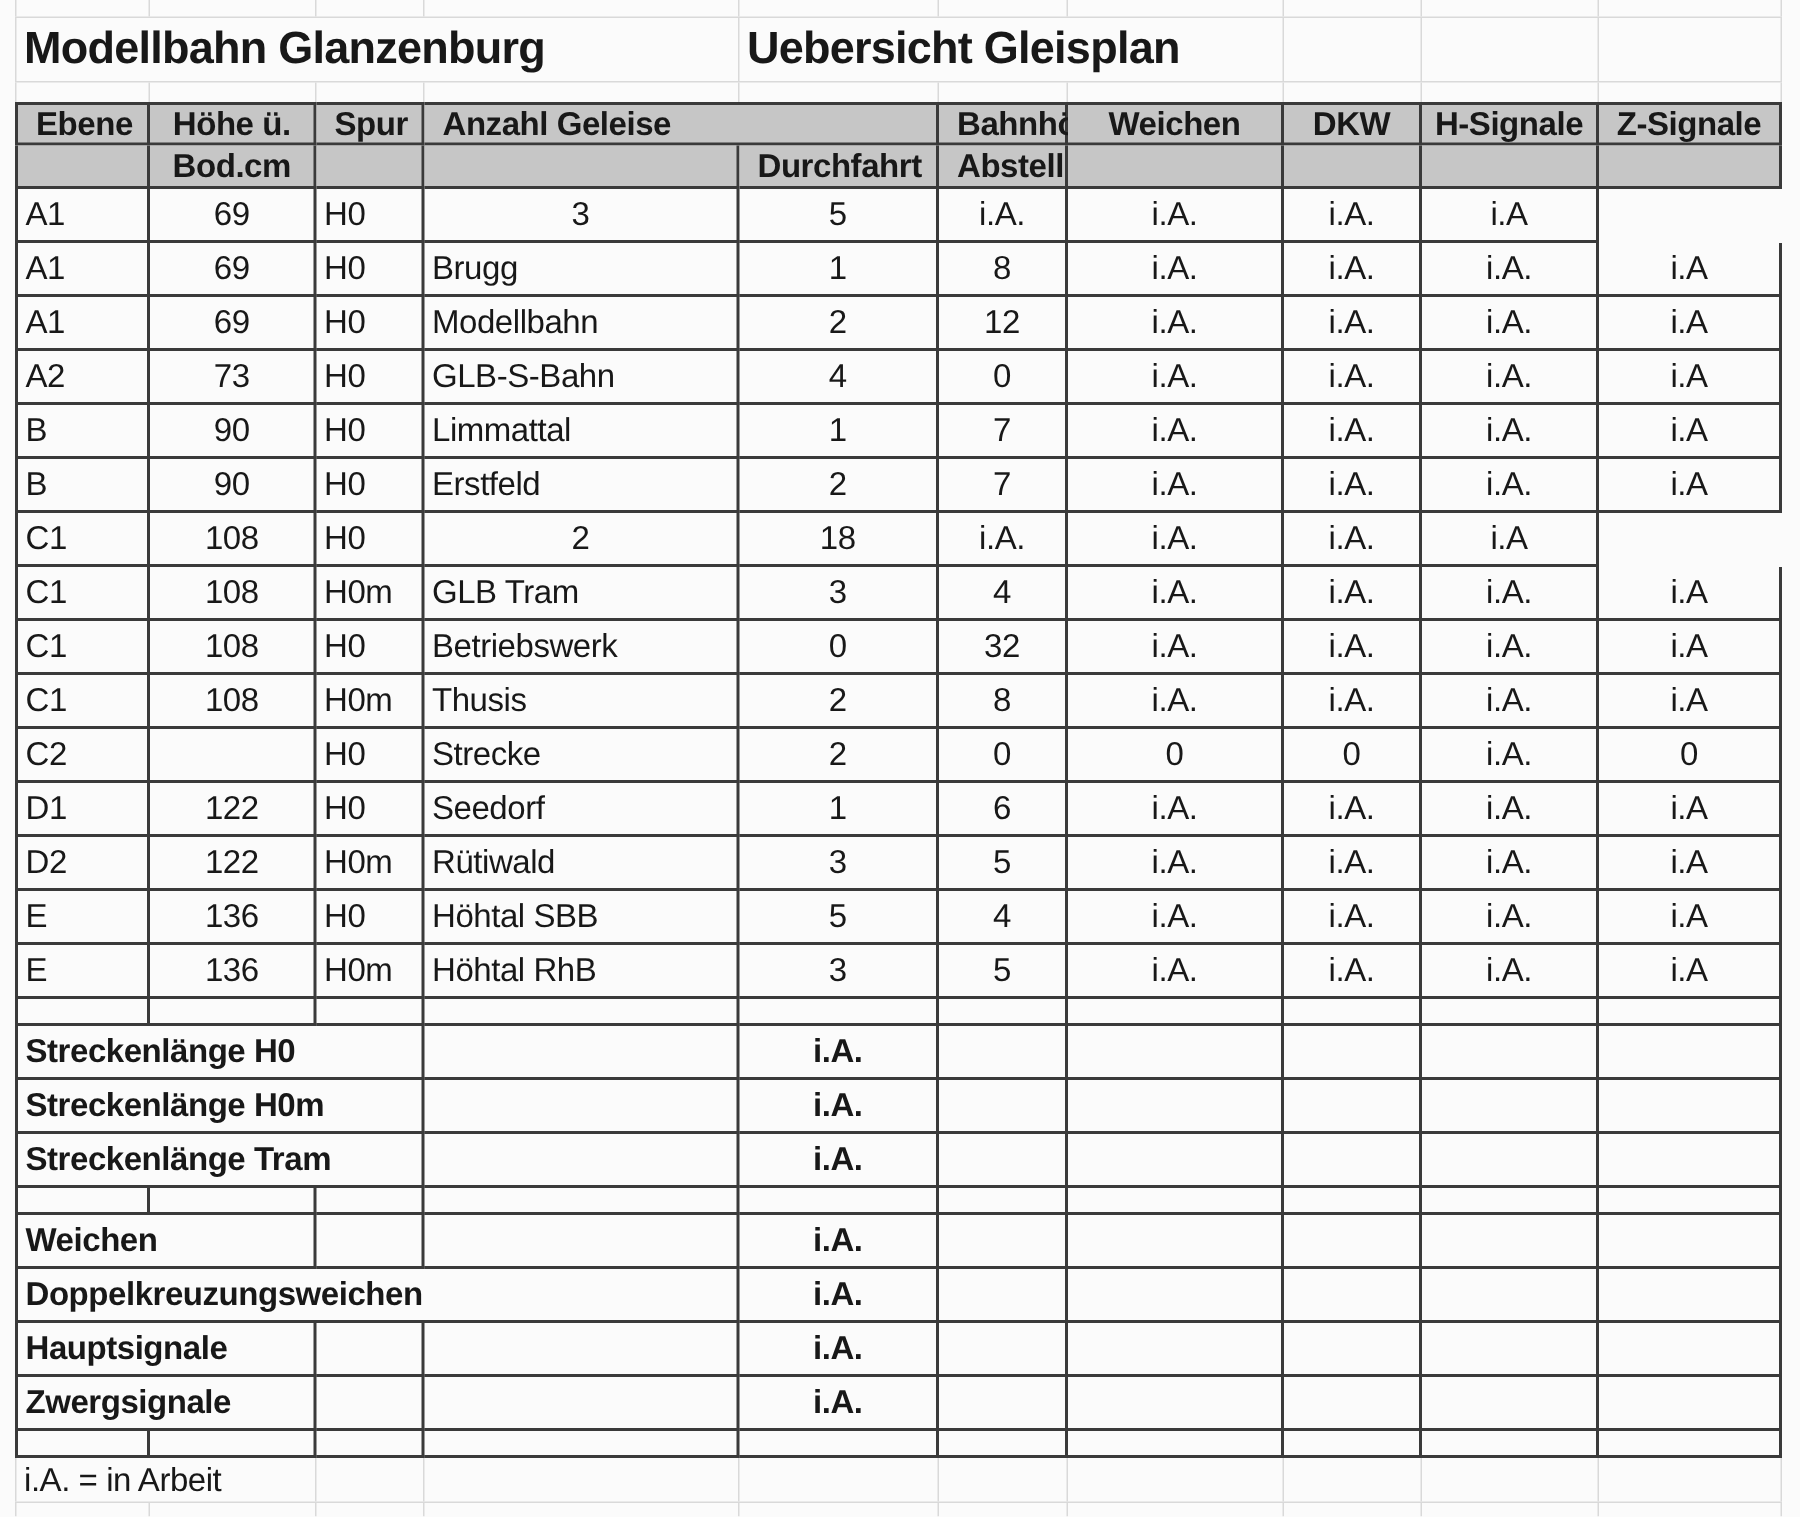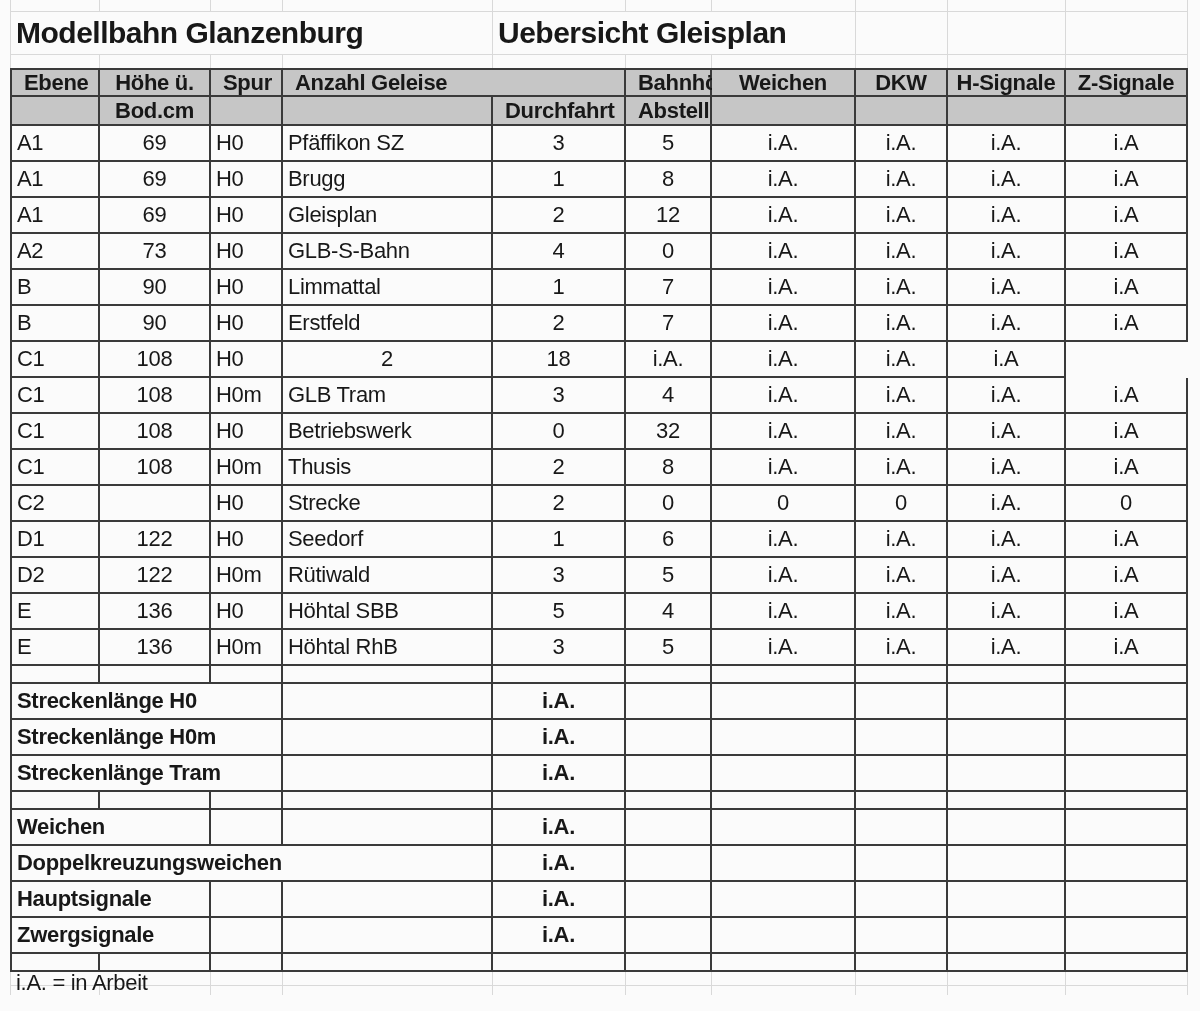--- a/index.html
+++ b/index.html
@@ -16,21 +16,21 @@
     color:var(--ink);
     font-family:"Liberation Sans", sans-serif;
   }
   #sheet{padding-left:10px;width:1200px;}
   .row{
     display:grid;
     grid-template-columns:90px 111px 72px 210px 133px 86px 144px 92px 118px 122px;
     width:1178px;
   }
   .h12{height:12px}.h43{height:43px}.h13{height:13px}.h29{height:29px}
-  .h36{height:36px}.h18{height:18px}.h30{height:14px}.h9{height:9px}
+  .h36{height:36px}.h18{height:18px}.h30{height:30px}.h9{height:9px}
   .cell{
     display:flex;align-items:center;
     font-size:22px;letter-spacing:-0.3px;
     white-space:nowrap;overflow:visible;
     padding:0 5px;line-height:1;
   }
   .b{border-right:2px solid var(--border);border-bottom:2px solid var(--border);}
   .row .b:first-child{border-left:2px solid var(--border);}
   .ht{border-top:2px solid var(--border);}
   .hdr{background:var(--hfill);font-weight:bold;padding-left:12px;}
@@ -105,21 +105,20 @@
     <div class="cell b hdr al"></div>
     <div class="cell b hdr al"></div>
     <div class="cell b hdr al"></div>
   </div>
 
   <div id="data-rows">
       <div class="row h36">
         <div class="cell b al">A1</div>
         <div class="cell b ac">69</div>
         <div class="cell b al">H0</div>
-        <div class="cell b al">Pfäffikon SZ</div>
         <div class="cell b ac">3</div>
         <div class="cell b ac">5</div>
         <div class="cell b ac">i.A.</div>
         <div class="cell b ac">i.A.</div>
         <div class="cell b ac">i.A.</div>
         <div class="cell b ac">i.A</div>
       </div>
       <div class="row h36">
         <div class="cell b al">A1</div>
         <div class="cell b ac">69</div>
@@ -129,21 +128,21 @@
         <div class="cell b ac">8</div>
         <div class="cell b ac">i.A.</div>
         <div class="cell b ac">i.A.</div>
         <div class="cell b ac">i.A.</div>
         <div class="cell b ac">i.A</div>
       </div>
       <div class="row h36">
         <div class="cell b al">A1</div>
         <div class="cell b ac">69</div>
         <div class="cell b al">H0</div>
-        <div class="cell b al">Gleisplan</div>
+        <div class="cell b al">Modellbahn</div>
         <div class="cell b ac">2</div>
         <div class="cell b ac">12</div>
         <div class="cell b ac">i.A.</div>
         <div class="cell b ac">i.A.</div>
         <div class="cell b ac">i.A.</div>
         <div class="cell b ac">i.A</div>
       </div>
       <div class="row h36">
         <div class="cell b al">A2</div>
         <div class="cell b ac">73</div>

